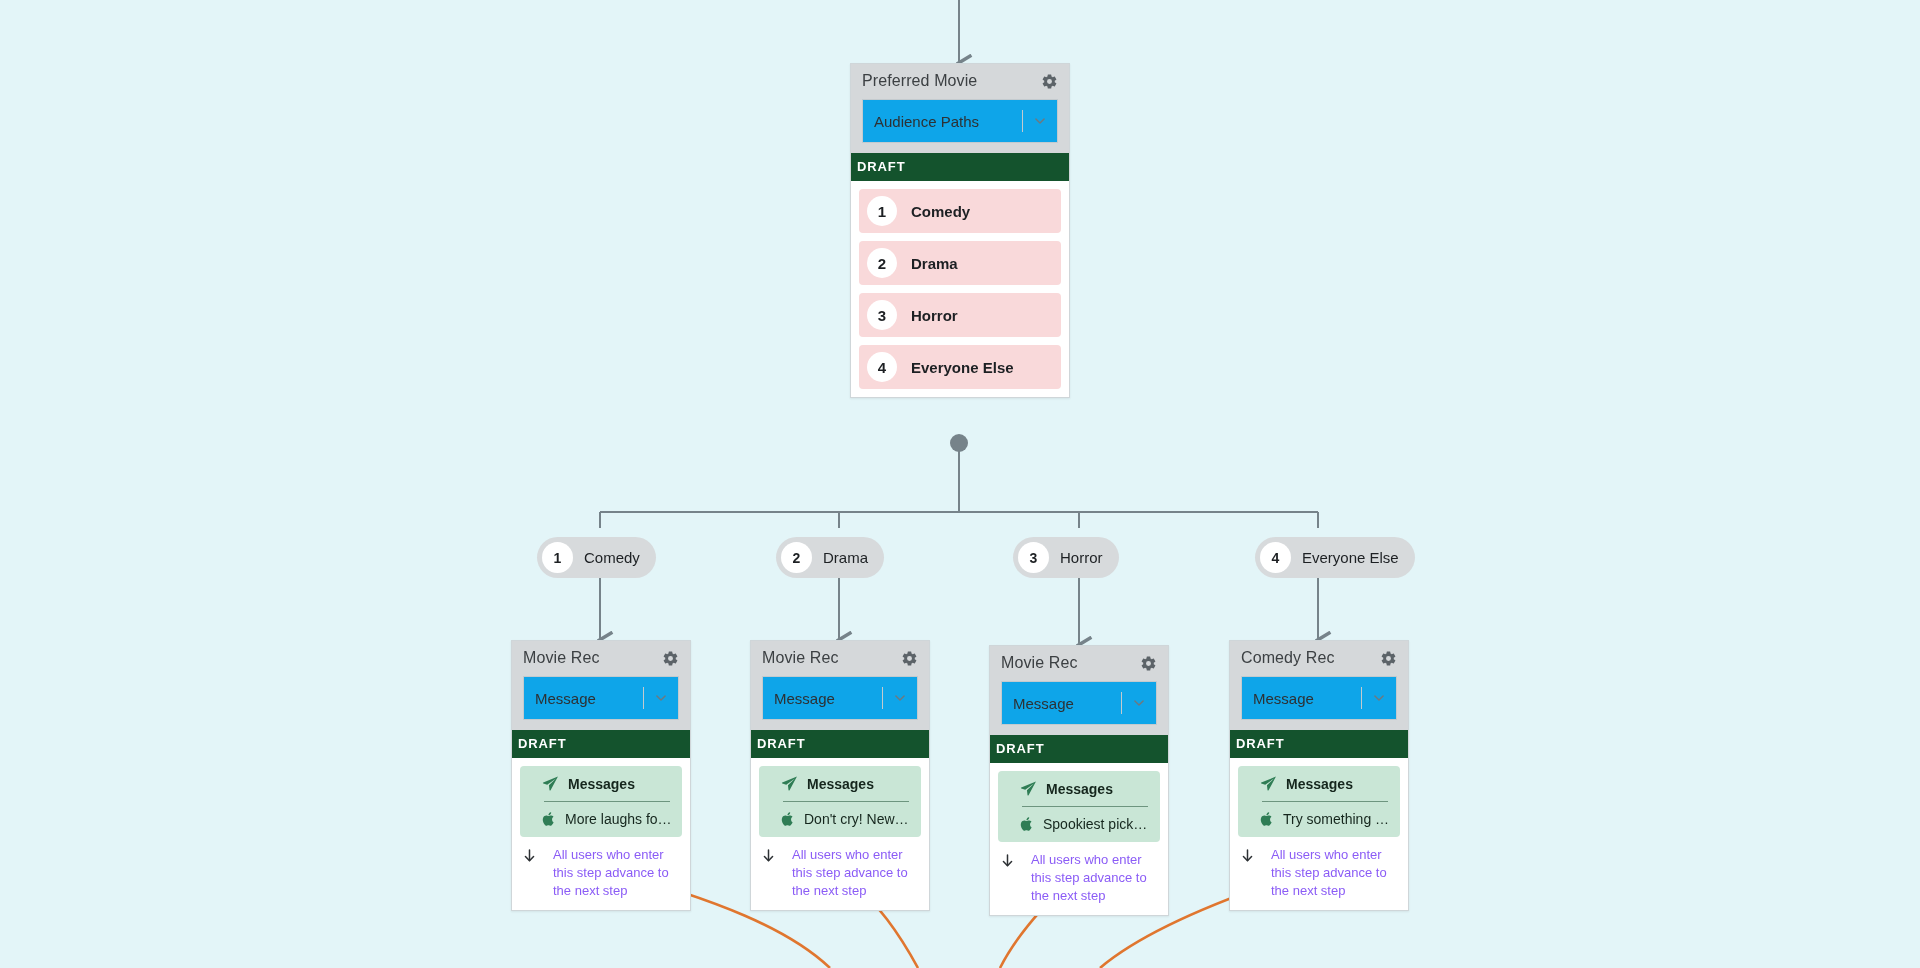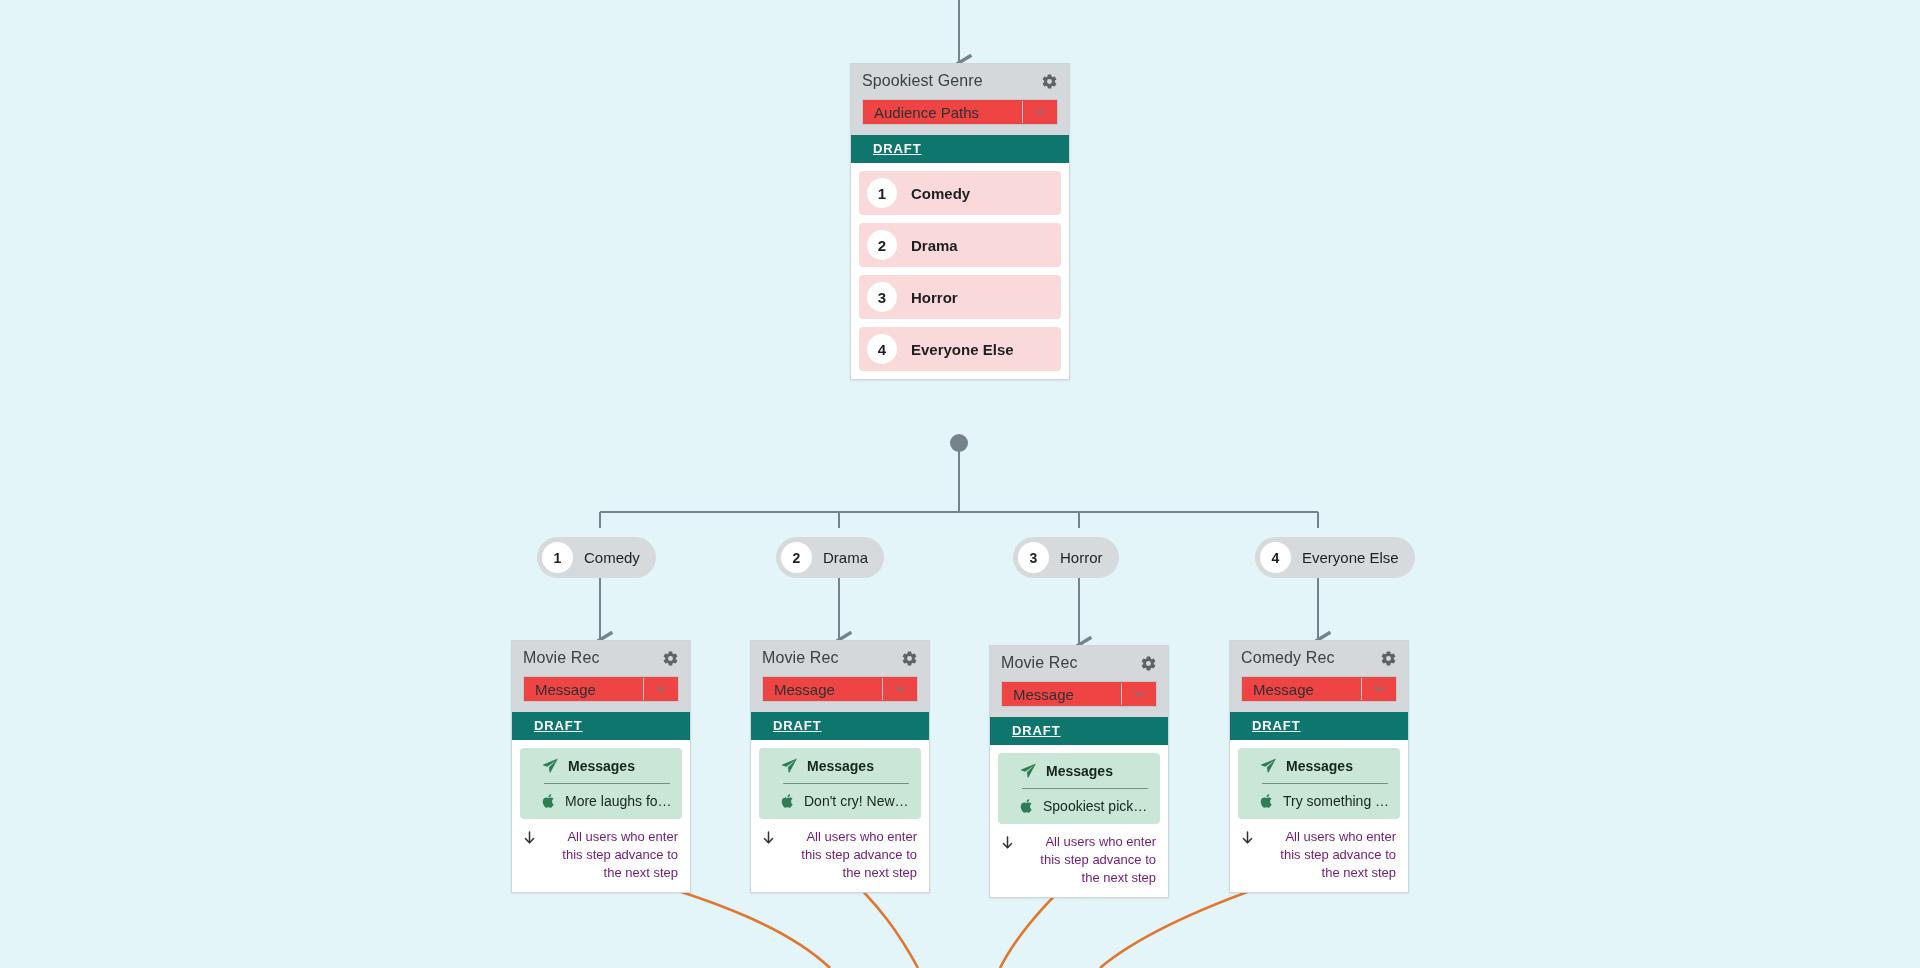--- a/index.html
+++ b/index.html
@@ -31,37 +31,36 @@
   .card-title-row {
     display: flex; align-items: center; justify-content: space-between;
   }
   .card-title {
     font-size: 16px; color: #3c4043; letter-spacing: .1px;
     white-space: nowrap; overflow: hidden; text-overflow: ellipsis;
   }
   .gear { width: 17px; height: 17px; flex: 0 0 auto; display:block; }
   .select {
     margin-top: 9px;
-    background: #ef4444; border: 1px solid #c3cace;
-    height: 26px; display: flex; align-items: center;
+    background: #0ea5e9; border: 1px solid #c3cace;
+    height: 44px; display: flex; align-items: center;
     padding: 0 0 0 11px;
   }
   .select-value {
     flex: 1; font-size: 15px; color: #2d3134;
     white-space: nowrap; overflow: hidden; text-overflow: ellipsis;
   }
   .select-sep { width: 1px; height: 22px; background: #c3cace; }
   .chev { width: 34px; display: flex; align-items: center; justify-content: center; }
   .chev svg { width: 14px; height: 14px; }
 
   .draft-bar {
-    background: #0f766e; color: #ffffff;
+    background: #14532d; color: #ffffff;
     font-size: 13px; font-weight: bold; letter-spacing: .9px;
-    padding: 6px 11px 7px 22px;
-    text-decoration: underline;
+    padding: 6px 11px 7px 6px;
   }
   .card-body { padding: 8px; background: #fff; }
 
   
   .path-item {
     background: #f9d9da;
     border-radius: 4px;
     height: 44px;
     display: flex; align-items: center;
     padding-left: 8px;
@@ -91,21 +90,21 @@
   }
   .plane { width: 17px; height: 17px; flex:0 0 auto; display:block; }
   .apple { width: 14px; height: 16px; flex:0 0 auto; display:block; }
 
   .advance {
     display: flex; align-items: flex-start;
     padding: 9px 4px 2px 2px;
   }
   .arrow-dn { width: 15px; height: 17px; flex: 0 0 auto; margin-top: 1px; }
   .advance-text {
-    margin-left: 16px; font-size: 13px; color: #701a75; line-height: 1.38; text-align: right;
+    margin-left: 16px; font-size: 13px; color: #8b5cf6; line-height: 1.38;
   }
 
   
   .pill {
     position: absolute;
     background: #d7dadc;
     border-radius: 22px;
     height: 41px;
     display: flex; align-items: center;
     padding: 0 16px 0 5px;
@@ -158,21 +157,21 @@
 
     <circle cx="600" cy="868" r="11" fill="#e0762f"></circle>
     <circle cx="839" cy="868" r="11" fill="#e0762f"></circle>
     <circle cx="1079" cy="872" r="11" fill="#e0762f"></circle>
     <circle cx="1318" cy="868" r="11" fill="#e0762f"></circle>
   </svg>
 
   <div class="card" style="left:850px; top:63px; width:220px;">
     <div class="card-header">
       <div class="card-title-row">
-        <span class="card-title">Spookiest Genre</span>
+        <span class="card-title">Preferred Movie</span>
         <svg class="gear" viewBox="0 0 24 24" fill="#5c6368">
           <path d="M19.4,13a7.8,7.8,0,0,0,0-2l2.1-1.6a.5.5,0,0,0,.1-.6l-2-3.5a.5.5,0,0,0-.6-.2l-2.5,1a7.3,7.3,0,0,0-1.7-1L14.5,2.4a.5.5,0,0,0-.5-.4h-4a.5.5,0,0,0-.5.4L9.2,5.1a7.3,7.3,0,0,0-1.7,1l-2.5-1a.5.5,0,0,0-.6.2l-2,3.5a.5.5,0,0,0,.1.6L4.6,11a7.8,7.8,0,0,0,0,2L2.5,14.6a.5.5,0,0,0-.1.6l2,3.5a.5.5,0,0,0,.6.2l2.5-1a7.3,7.3,0,0,0,1.7,1l.3,2.7a.5.5,0,0,0,.5.4h4a.5.5,0,0,0,.5-.4l.3-2.7a7.3,7.3,0,0,0,1.7-1l2.5,1a.5.5,0,0,0,.6-.2l2-3.5a.5.5,0,0,0-.1-.6ZM12,15.5A3.5,3.5,0,1,1,15.5,12,3.5,3.5,0,0,1,12,15.5Z"></path>
         </svg>
       </div>
       <div class="select">
         <span class="select-value">Audience Paths</span>
         <span class="select-sep"></span>
         <span class="chev">
           <svg viewBox="0 0 24 24" fill="none" stroke="#70787d" stroke-width="2.4" stroke-linecap="round" stroke-linejoin="round">
               <path d="M5 8.5 L12 15.5 L19 8.5"></path>

